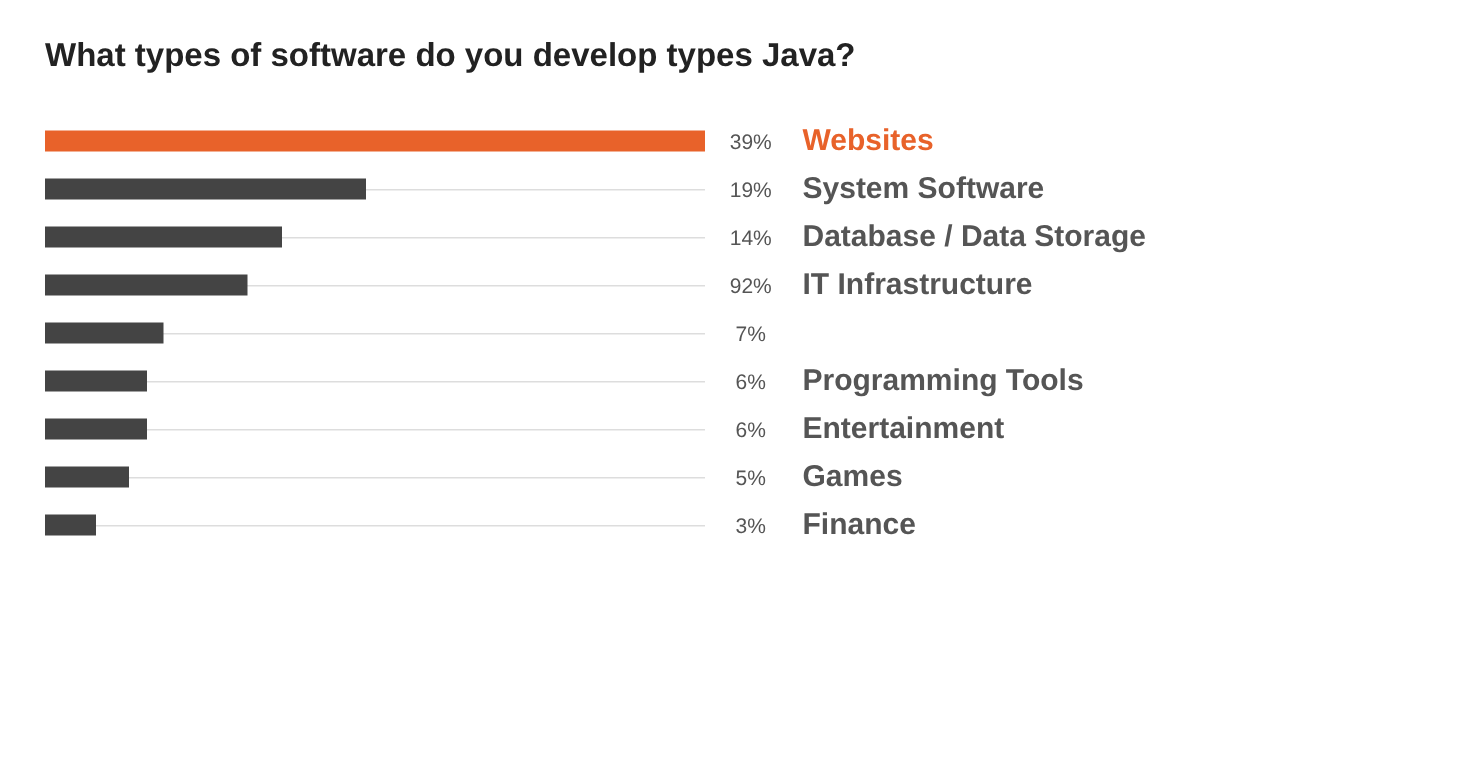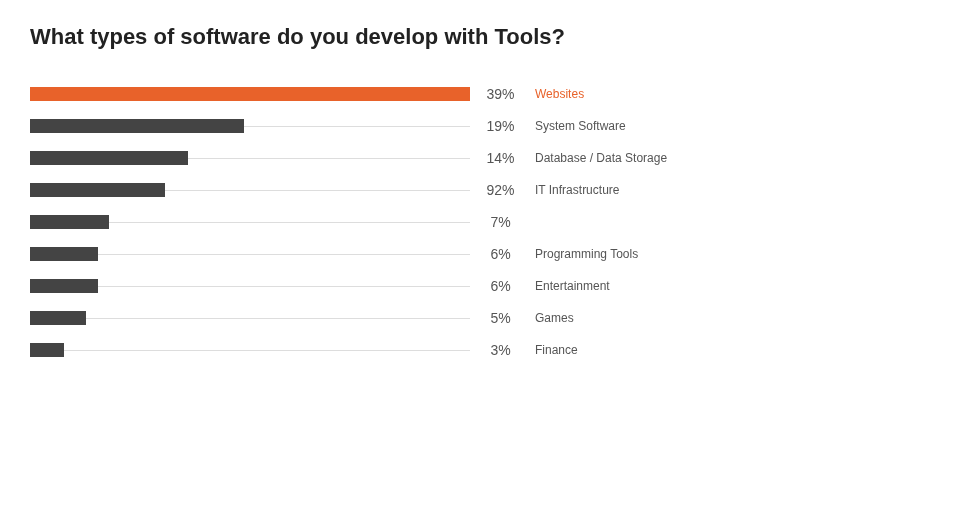--- a/index.html
+++ b/index.html
@@ -51,32 +51,33 @@
     }
     .pct-label {
       width: 45px;
       text-align: center;
       font-size: 14px;
       color: #555;
       margin-left: 8px;
     }
     .cat-label {
       margin-left: 12px;
-      font-size: 12px;
+      font-size: 20px;
       color: #555;
       white-space: nowrap;
+      font-weight: bold;
     }
     .cat-label.highlight {
       color: #e8622a;
     }
   </style>
 </head>
 <body>
 
-<h1>What types of software do you develop with Tools?</h1>
+<h1>What types of software do you develop types Java?</h1>
 
 <div class="chart-container" id="chart">
     <div class="bar-row">
       <div class="bar-track">
         <div class="bar-fill highlight" style="width: 440px;"></div>
       </div>
       <div class="pct-label">39%</div>
       <div class="cat-label highlight">Websites</div>
     </div>
     <div class="bar-row">

